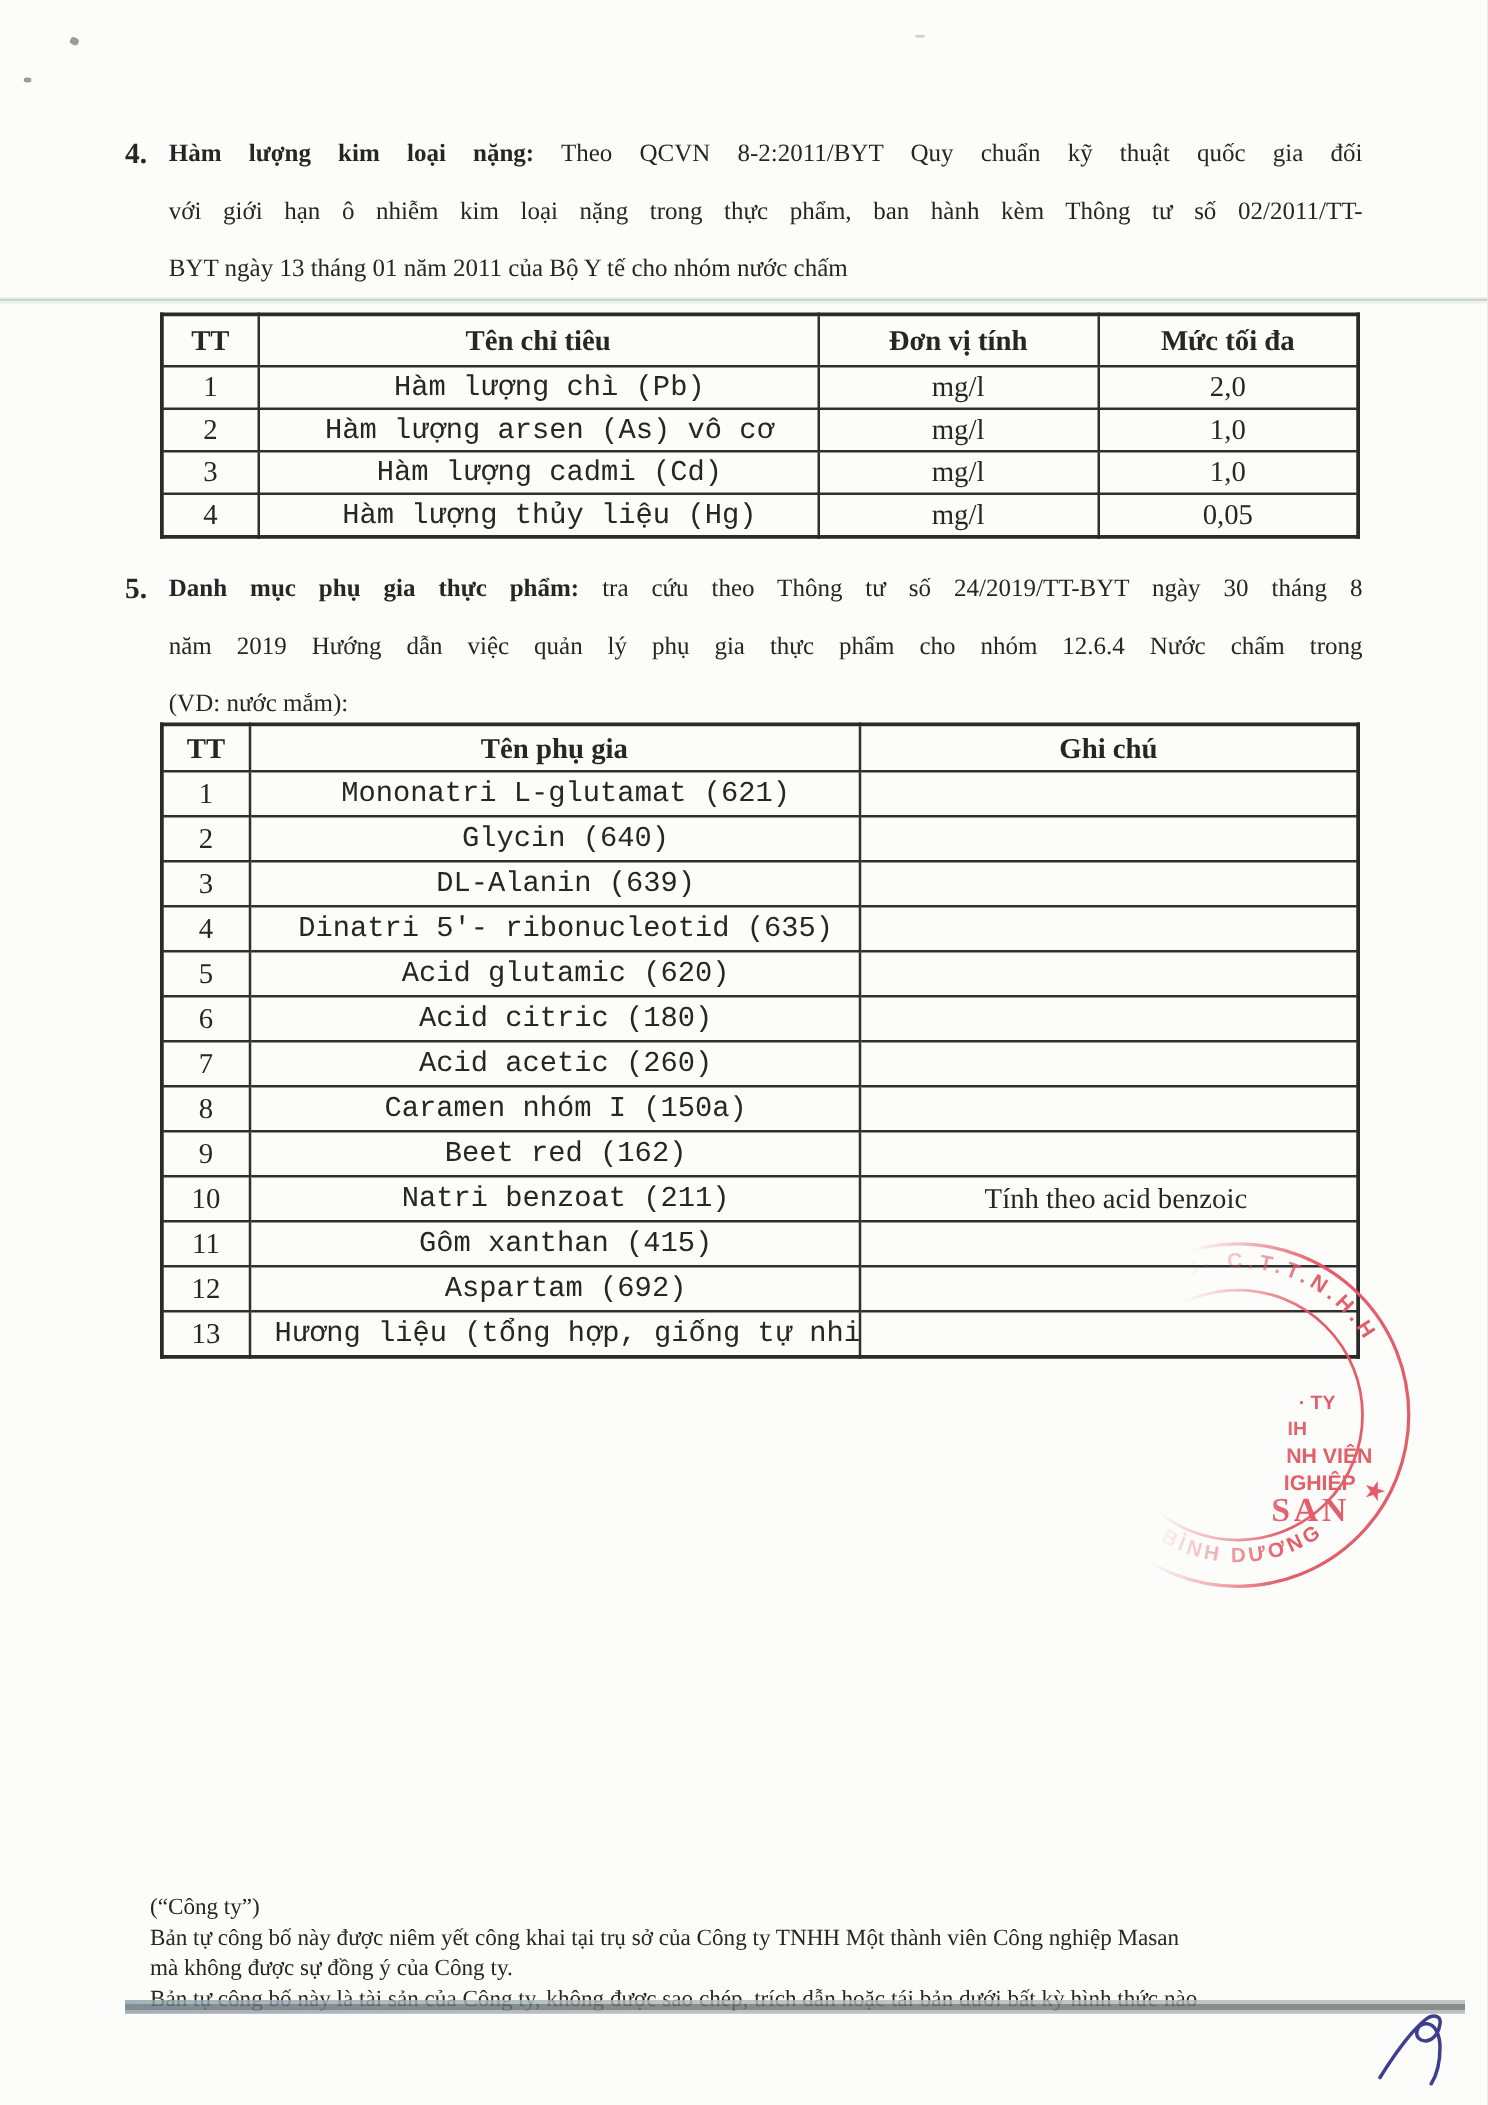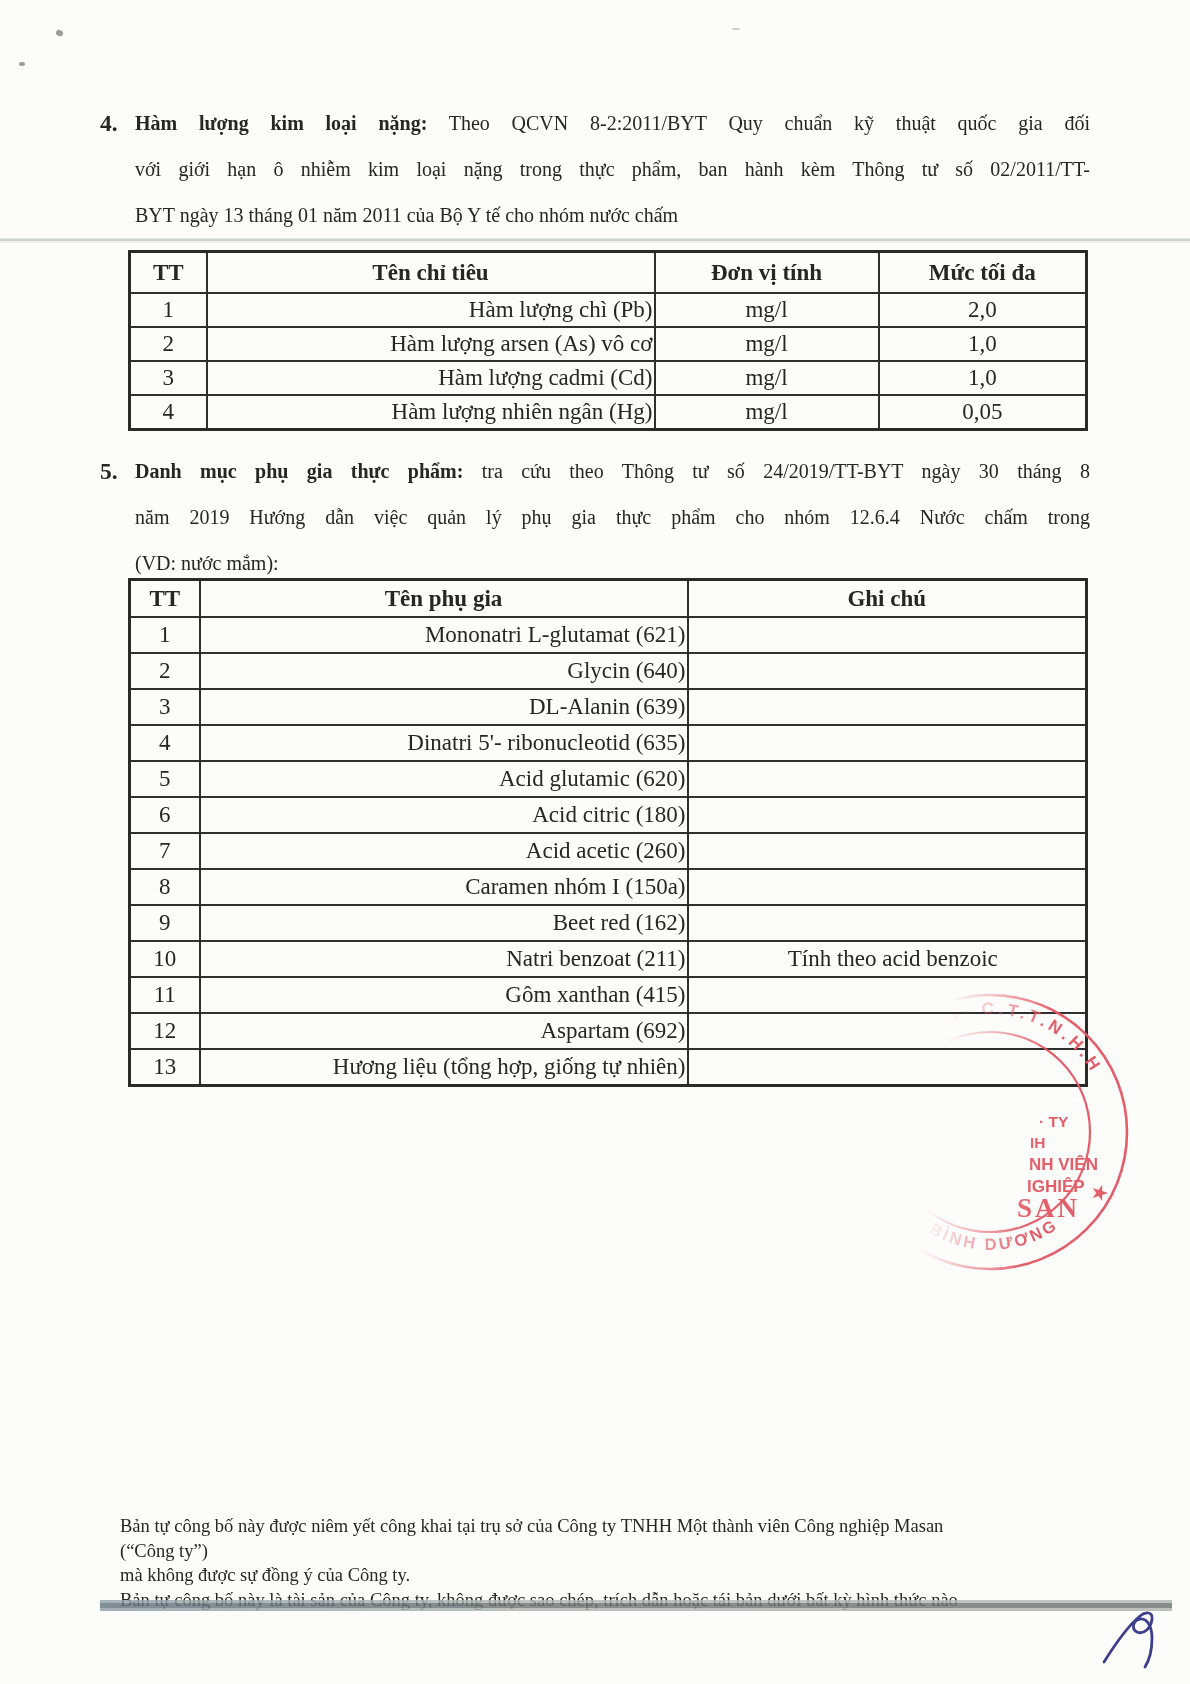--- a/index.html
+++ b/index.html
@@ -21,21 +21,21 @@
   
   table{position:absolute;border-collapse:collapse;table-layout:fixed;background:transparent;}
   .t1{left:128px;top:250px;width:957px;}
   .t2{left:128px;top:578px;width:957px;}
   th,td{border:2px solid #2f2f2f;font-size:23px;vertical-align:middle;overflow:hidden;white-space:nowrap;}
   table{border:3px solid #2a2a2a;}
   th{font-weight:bold;}
   .t1 th{height:37px;} .t1 td{height:30px;}
   .t2 th{height:33px;} .t2 td{height:32px;}
   .c-center{text-align:center;}
-  .c-name{text-align:right;padding-left:19px;}
+  .c-name{text-align:center;padding-left:19px;font-family:Liberation Mono, monospace;}
   .c-note{text-align:center;padding-left:13px;}
   
   .footer{position:absolute;left:120px;top:1514px;width:965px;font-size:18.5px;line-height:24.5px;}
   .fline{white-space:nowrap;}
   
   .artifact-line{
     position:absolute;left:100px;top:1600px;width:1072px;height:11px;opacity:.82;
     background:linear-gradient(to bottom,#b3b9b6 0 3px,#6e7474 3px 8px,#aeb4b1 8px);
   }
   .artifact-line::before{
@@ -110,21 +110,21 @@
 
         <tr>
           <td class="c-center">3</td>
           <td class="c-name">Hàm lượng cadmi (Cd)</td>
           <td class="c-center">mg/l</td>
           <td class="c-center">1,0</td>
         </tr>
 
         <tr>
           <td class="c-center">4</td>
-          <td class="c-name">Hàm lượng nhiên ngân (Hg)</td>
+          <td class="c-name">Hàm lượng thủy liệu (Hg)</td>
           <td class="c-center">mg/l</td>
           <td class="c-center">0,05</td>
         </tr>
       </tbody>
   </table>
 
   <div class="para" style="left:100px;top:448px;">
     <div class="pnum">5.</div>
     <div class="ptext">
       <div class="pline just"><span class="bold">Danh mục phụ gia thực phẩm:</span><span> tra cứu theo Thông tư số 24/2019/TT-BYT ngày 30 tháng 8</span></div>
@@ -247,22 +247,22 @@
         <text x="199" y="147" font-size="15.5" font-weight="bold" fill="currentColor" stroke="none">· TY</text>
         <text x="190" y="168" font-size="15.5" font-weight="bold" fill="currentColor" stroke="none">IH</text>
         <text x="189" y="190" font-size="17" font-weight="bold" fill="currentColor" stroke="none">NH VIÊN</text>
         <text x="187" y="212" font-size="17" font-weight="bold" fill="currentColor" stroke="none">IGHIỆP</text>
         <text x="177" y="237" font-size="27" font-weight="bold" letter-spacing="3" fill="currentColor" stroke="none" font-family="Liberation Serif, serif">SAN</text>
       </g>
     </svg>
   </div>
 
   <div class="footer">
+    <div class="fline">(“Công ty”)</div>
     <div class="fline">Bản tự công bố này được niêm yết công khai tại trụ sở của Công ty TNHH Một thành viên Công nghiệp Masan</div>
-    <div class="fline">(“Công ty”)</div>
     <div class="fline">mà không được sự đồng ý của Công ty.</div>
     <div class="fline">Bản tự công bố này là tài sản của Công ty, không được sao chép, trích dẫn hoặc tái bản dưới bất kỳ hình thức nào</div>
   </div>
 
   <div class="artifact-line"></div>
 
   <div class="signature">
     <svg width="72" height="72" viewBox="0 0 72 72">
       <g color="#3d3e8c">
         <path d="M 6,58 C 16,42 31,21 42,12 C 48,7 55,8 54,15 C 53,24 46,31 39,28 C 33,25 35,16 42,15 C 50,14 54,24 54,34 C 54,45 52,55 47,63" fill="none" stroke="currentColor" stroke-width="2.8" stroke-linecap="round"></path>

